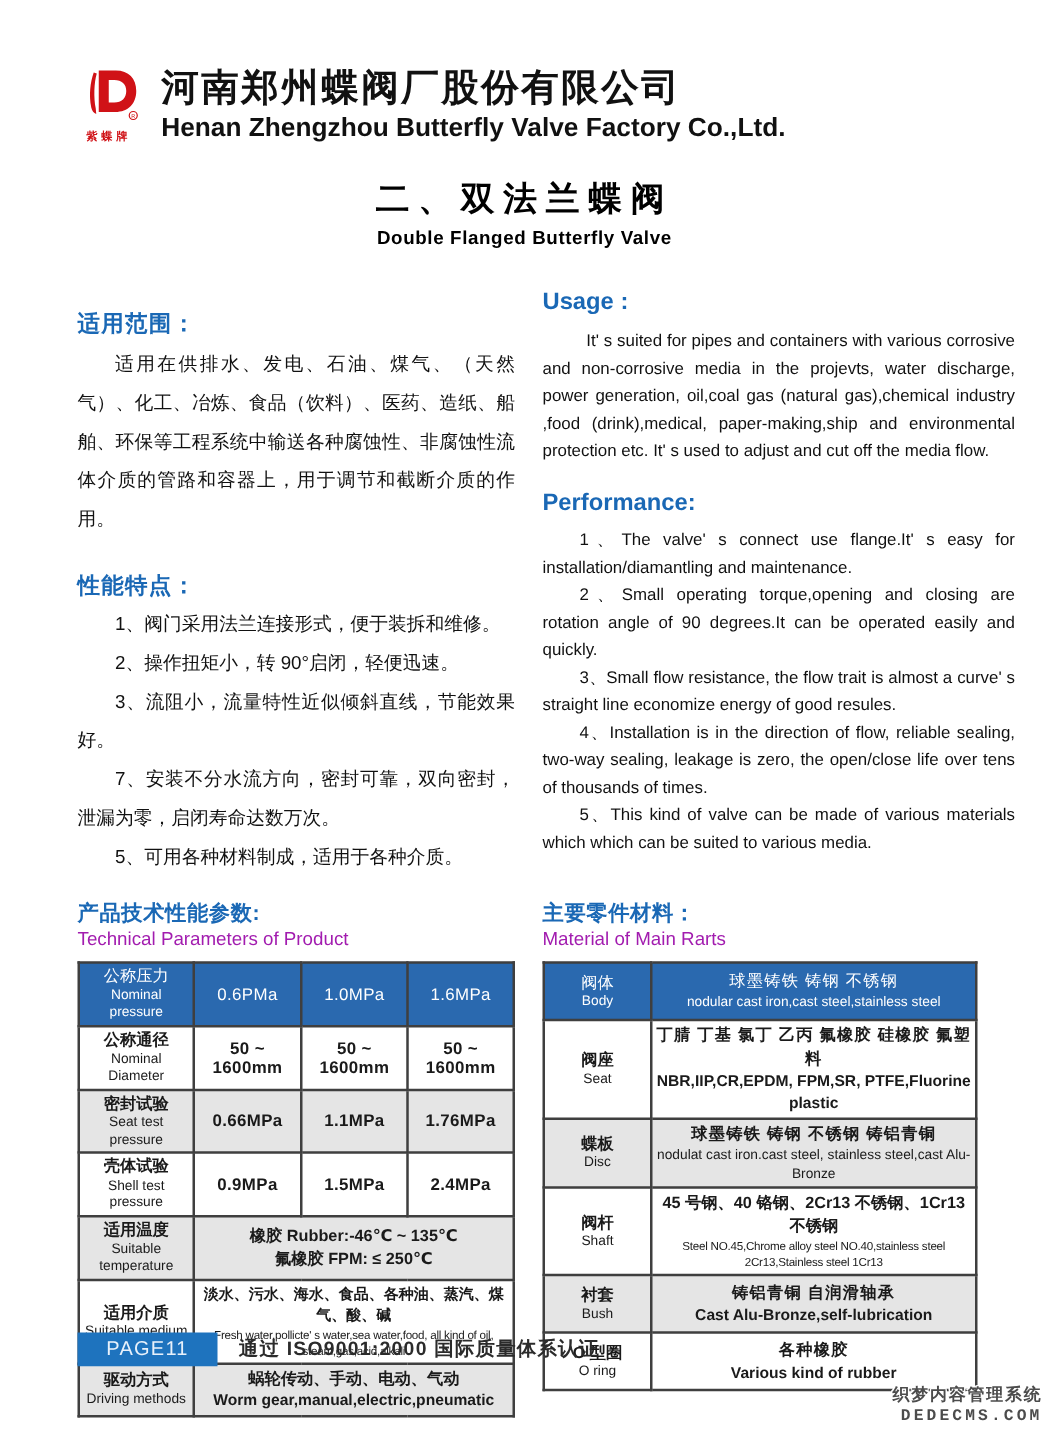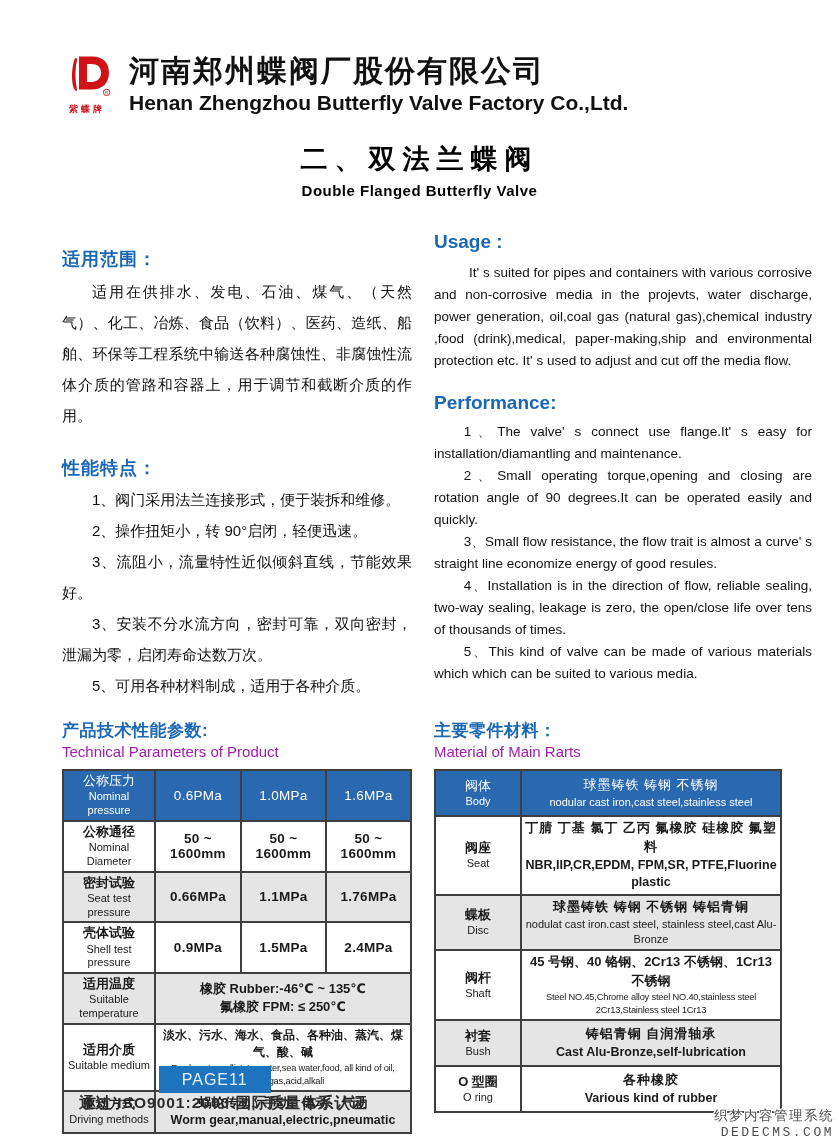--- a/index.html
+++ b/index.html
@@ -63,26 +63,26 @@
   .val { font-size:13.5px; font-weight:bold; letter-spacing:0.3px; }
   tr.head .val { font-weight:normal; }
   .line-cn { font-size:13px; font-weight:bold; line-height:1.45; }
   .line-en { font-size:12.5px; font-weight:bold; line-height:1.4; }
   .line-en.mid { font-size:11px; font-weight:normal; }
   .line-en.tiny { font-size:9.3px; font-weight:normal; letter-spacing:-0.2px; }
   tr.head .line-cn, tr.head .line-en { font-weight:normal; }
   .tbl-mat .line-cn { letter-spacing:1px; }
 
   
-  .footer { position:absolute; left:62px; top:1066px; display:flex; align-items:center;flex-direction:column; }
+  .footer { position:absolute; left:62px; top:1066px; display:flex; align-items:center; }
   .page-badge { background:#1e73be; color:#e8f1fb; width:112px; height:27px; display:flex; align-items:center; justify-content:center; font-size:16px; letter-spacing:1px; }
   .cert { margin-left:17px; font-size:15.5px; font-weight:bold; color:#2b2b2b; letter-spacing:1px; }
 
   
-  .watermark { position:absolute; right:5px; bottom:6px; text-align:right; color:#4c4c4c; font-weight:normal;
+  .watermark { position:absolute; right:5px; bottom:6px; text-align:right; color:#4c4c4c; font-weight:bold;
     text-shadow:-1px -1px 0 #fff, 1px -1px 0 #fff, -1px 1px 0 #fff, 1px 1px 0 #fff, 0 1px 0 #fff, 0 -1px 0 #fff; }
   .wm1 { font-size:13.5px; letter-spacing:1.5px; }
   .wm2 { font-size:13px; letter-spacing:2.5px; font-family:"Liberation Mono","DejaVu Sans Mono",monospace; }
 </style>
 </head>
 <body>
 
 <div class="page">
 
   <div class="header">
@@ -109,21 +109,21 @@
   <div class="cols">
     <div class="col-left">
       <div class="sec-head cn">适用范围：</div>
       <p class="cn-body">适用在供排水、发电、石油、煤气、（天然气）、化工、冶炼、食品（饮料）、医药、造纸、船舶、环保等工程系统中输送各种腐蚀性、非腐蚀性流体介质的管路和容器上，用于调节和截断介质的作用。</p>
 
       <div class="features">
         <div class="sec-head cn">性能特点：</div>
         <p class="cn-item">1、阀门采用法兰连接形式，便于装拆和维修。</p>
         <p class="cn-item">2、操作扭矩小，转 90°启闭，轻便迅速。</p>
         <p class="cn-item">3、流阻小，流量特性近似倾斜直线，节能效果好。</p>
-        <p class="cn-item">3、安装不分水流方向，密封可靠，双向密封，泄漏为零，启闭寿命达数万次。</p>
+        <p class="cn-item">7、安装不分水流方向，密封可靠，双向密封，泄漏为零，启闭寿命达数万次。</p>
         <p class="cn-item">5、可用各种材料制成，适用于各种介质。</p>
       </div>
     </div>
 
     <div class="col-right">
       <div class="sec-head en">Usage :</div>
       <p class="en-body">It' s suited for pipes and containers with various corrosive and non-corrosive media in the projevts, water discharge, power generation, oil,coal gas (natural gas),chemical industry ,food (drink),medical, paper-making,ship and environmental protection etc. It' s used to adjust and cut off the media flow.</p>
 
       <div class="performance">
         <div class="sec-head en">Performance:</div>

